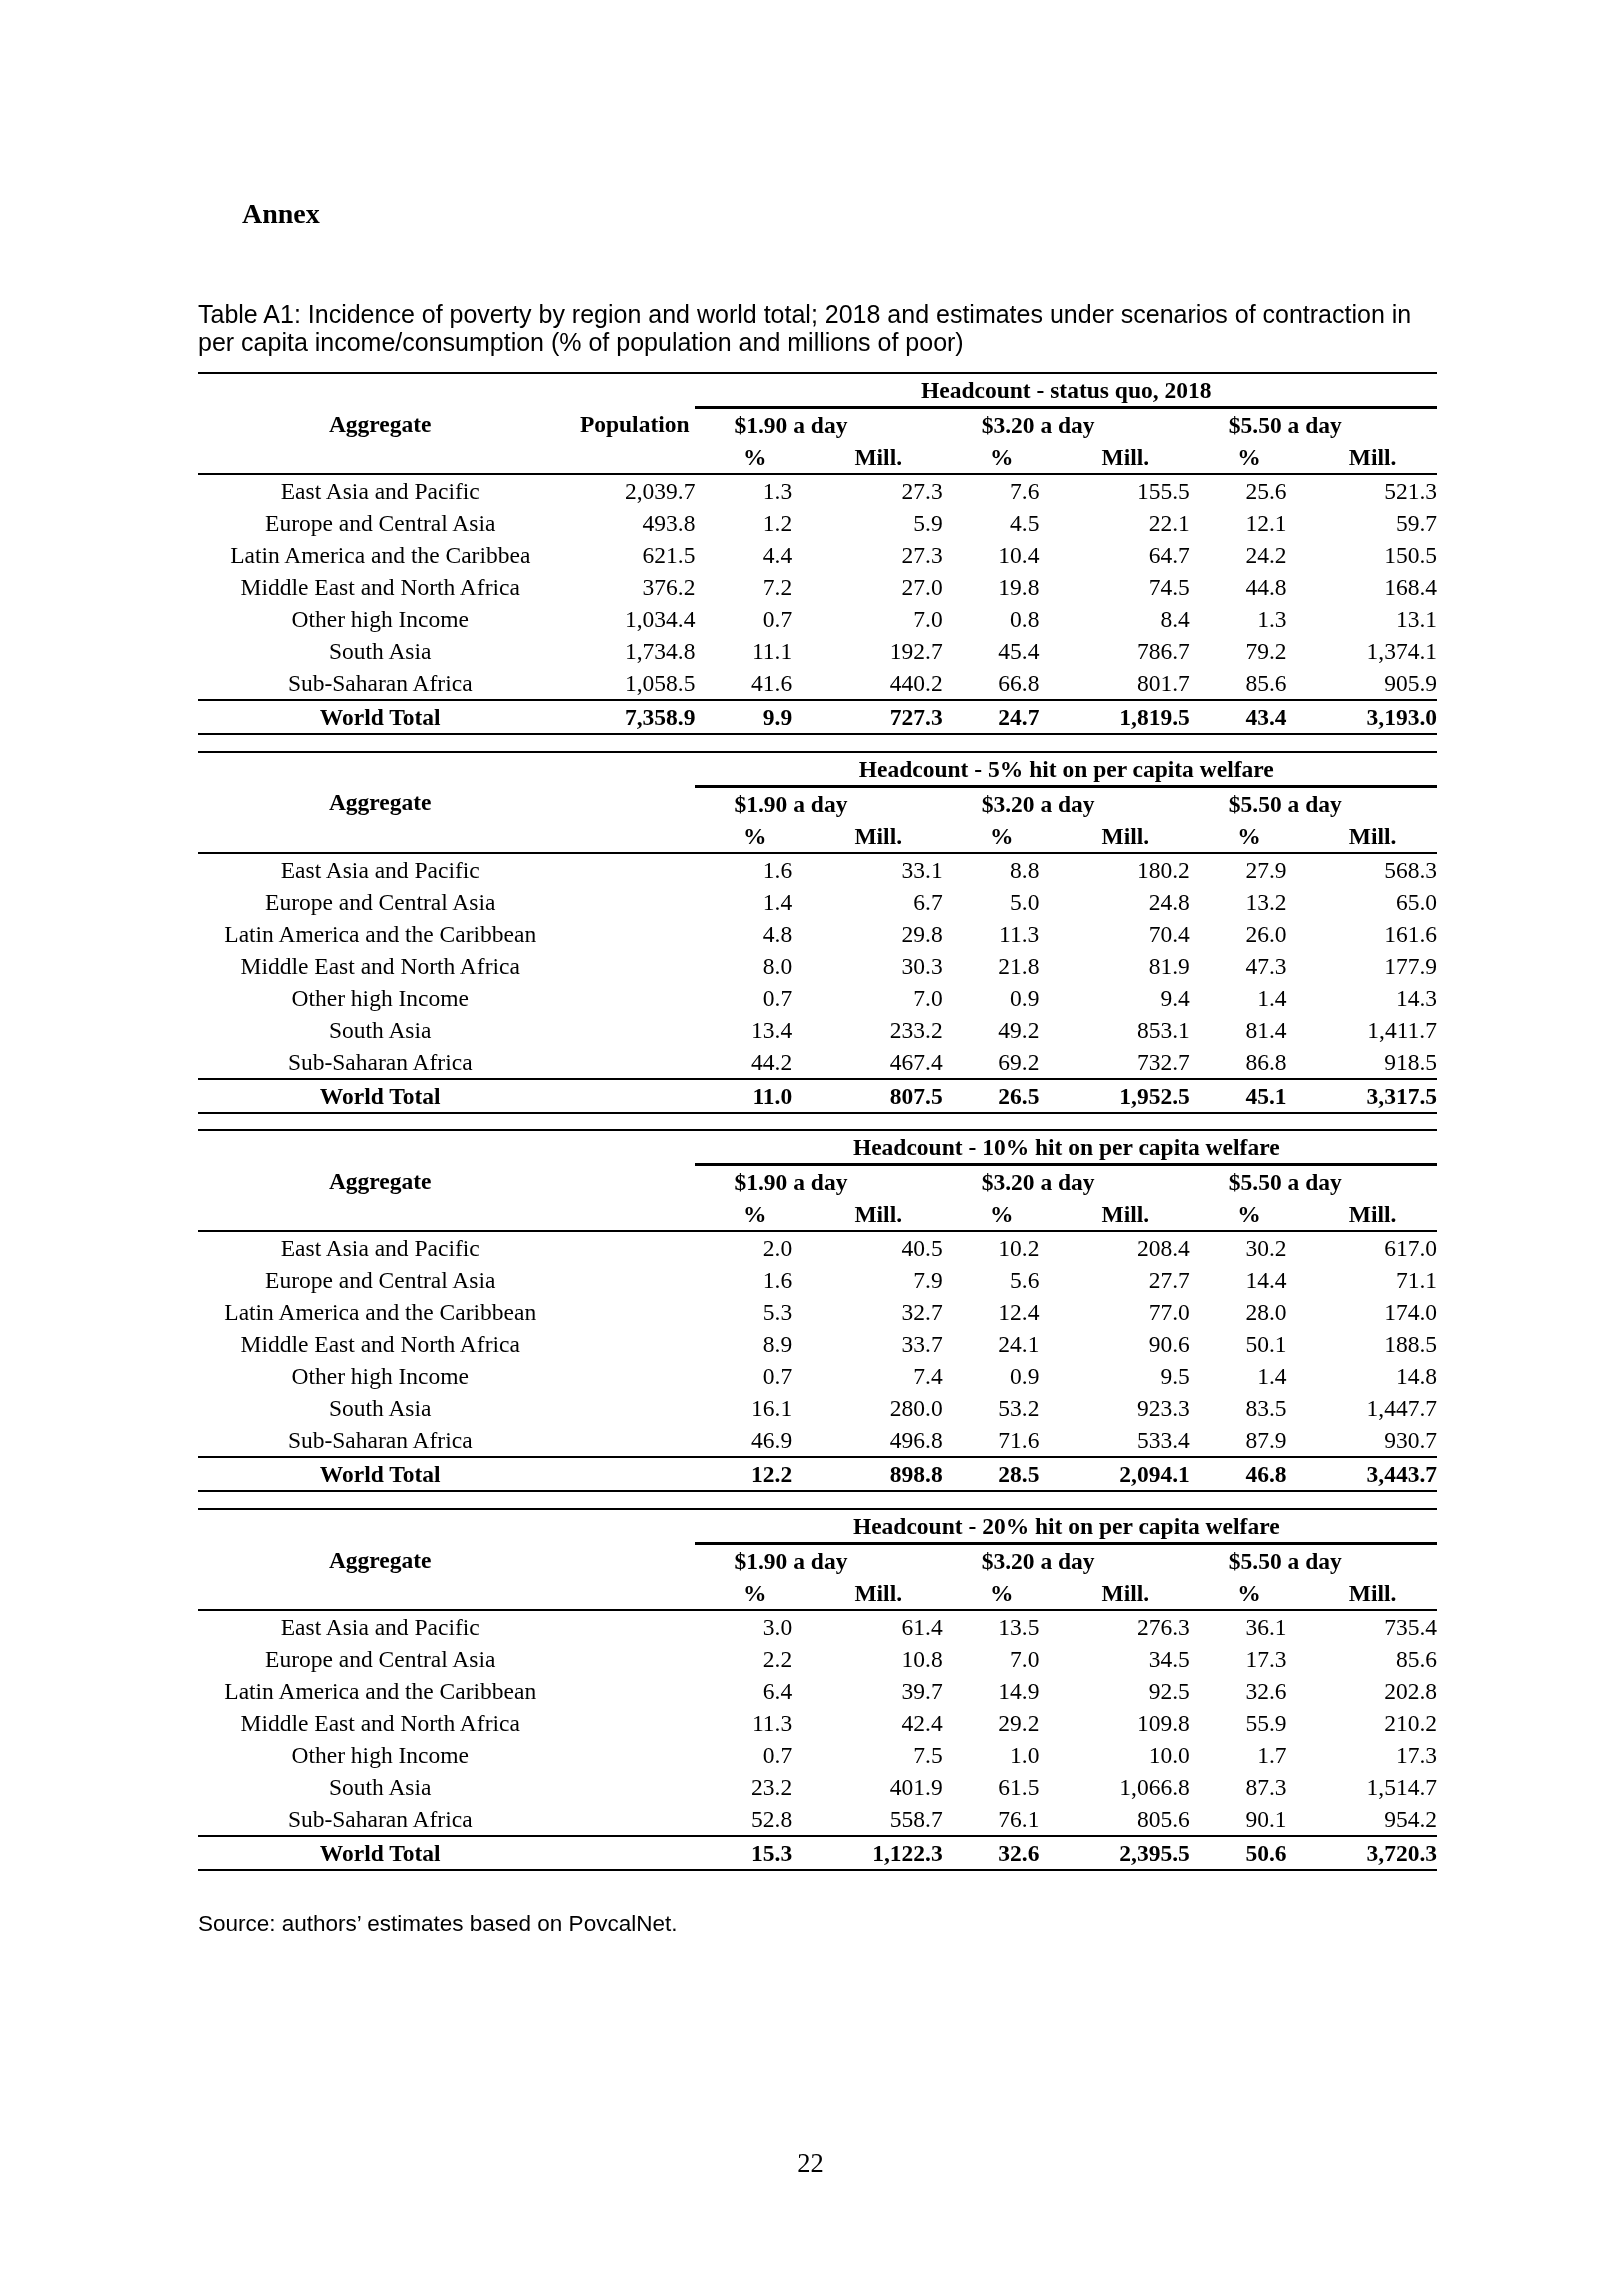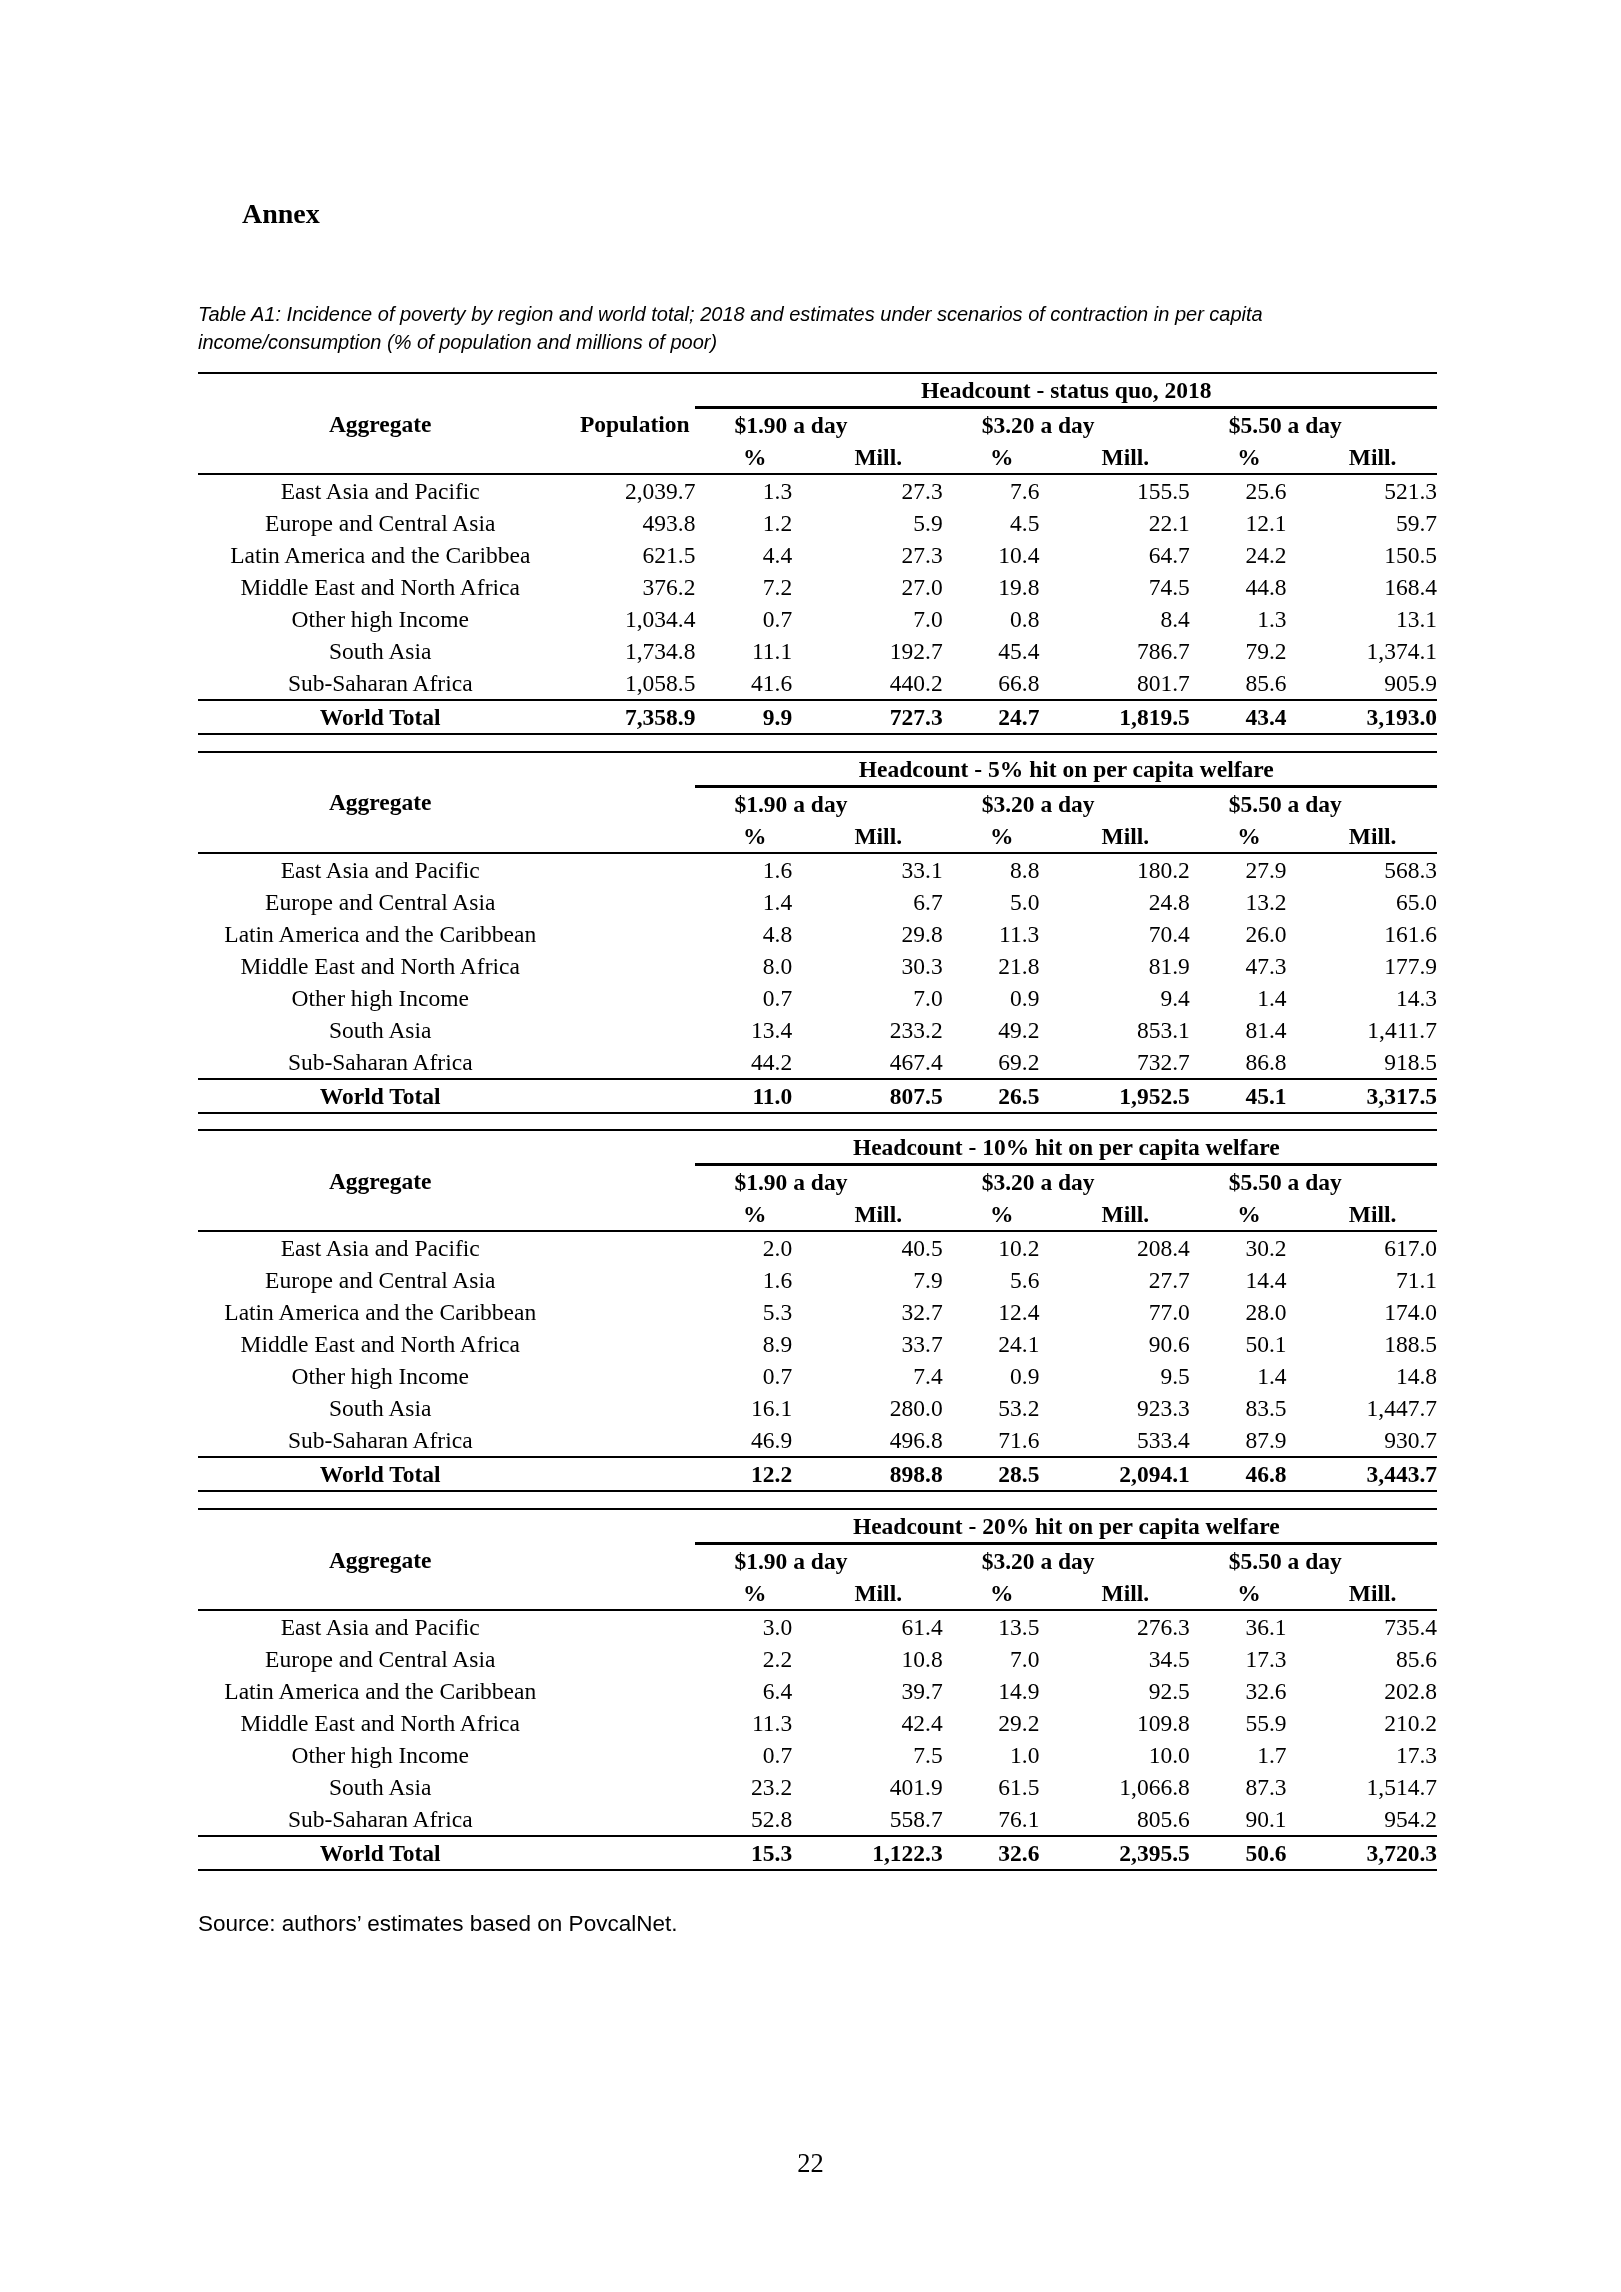--- a/index.html
+++ b/index.html
@@ -4,21 +4,21 @@
   <style>
     html, body { margin: 0; padding: 0; background: #ffffff; }
     body { width: 1621px; height: 2293px; position: relative; color: #000; }
     .page { position: absolute; left: 0; top: 0; width: 1621px; height: 2293px; }
     .annex-heading {
       position: absolute; left: 198px; top: 198px;
       font-family: "Liberation Serif", serif; font-weight: bold; font-size: 28px; margin-left: 44px;
     }
     .caption {
       position: absolute; left: 198px; top: 300px; width: 1245px;
-      font-family: "Liberation Sans", sans-serif; font-size: 20px; line-height: 28px; font-style: italic;
+      font-family: "Liberation Sans", sans-serif; font-size: 25px; line-height: 28px;
     }
     .tables { position: absolute; left: 198px; top: 372px; width: 1239px; }
     table.block {
       width: 1239px; border-collapse: collapse;
       font-family: "Liberation Serif", serif; font-size: 23.5px;
       margin-bottom: 15.7px;
       border-top: 2px solid #000;
     }
     table.block td, table.block th { padding: 0; height: 32px; line-height: 32px; }
     col.c-agg { width: 348px; }

